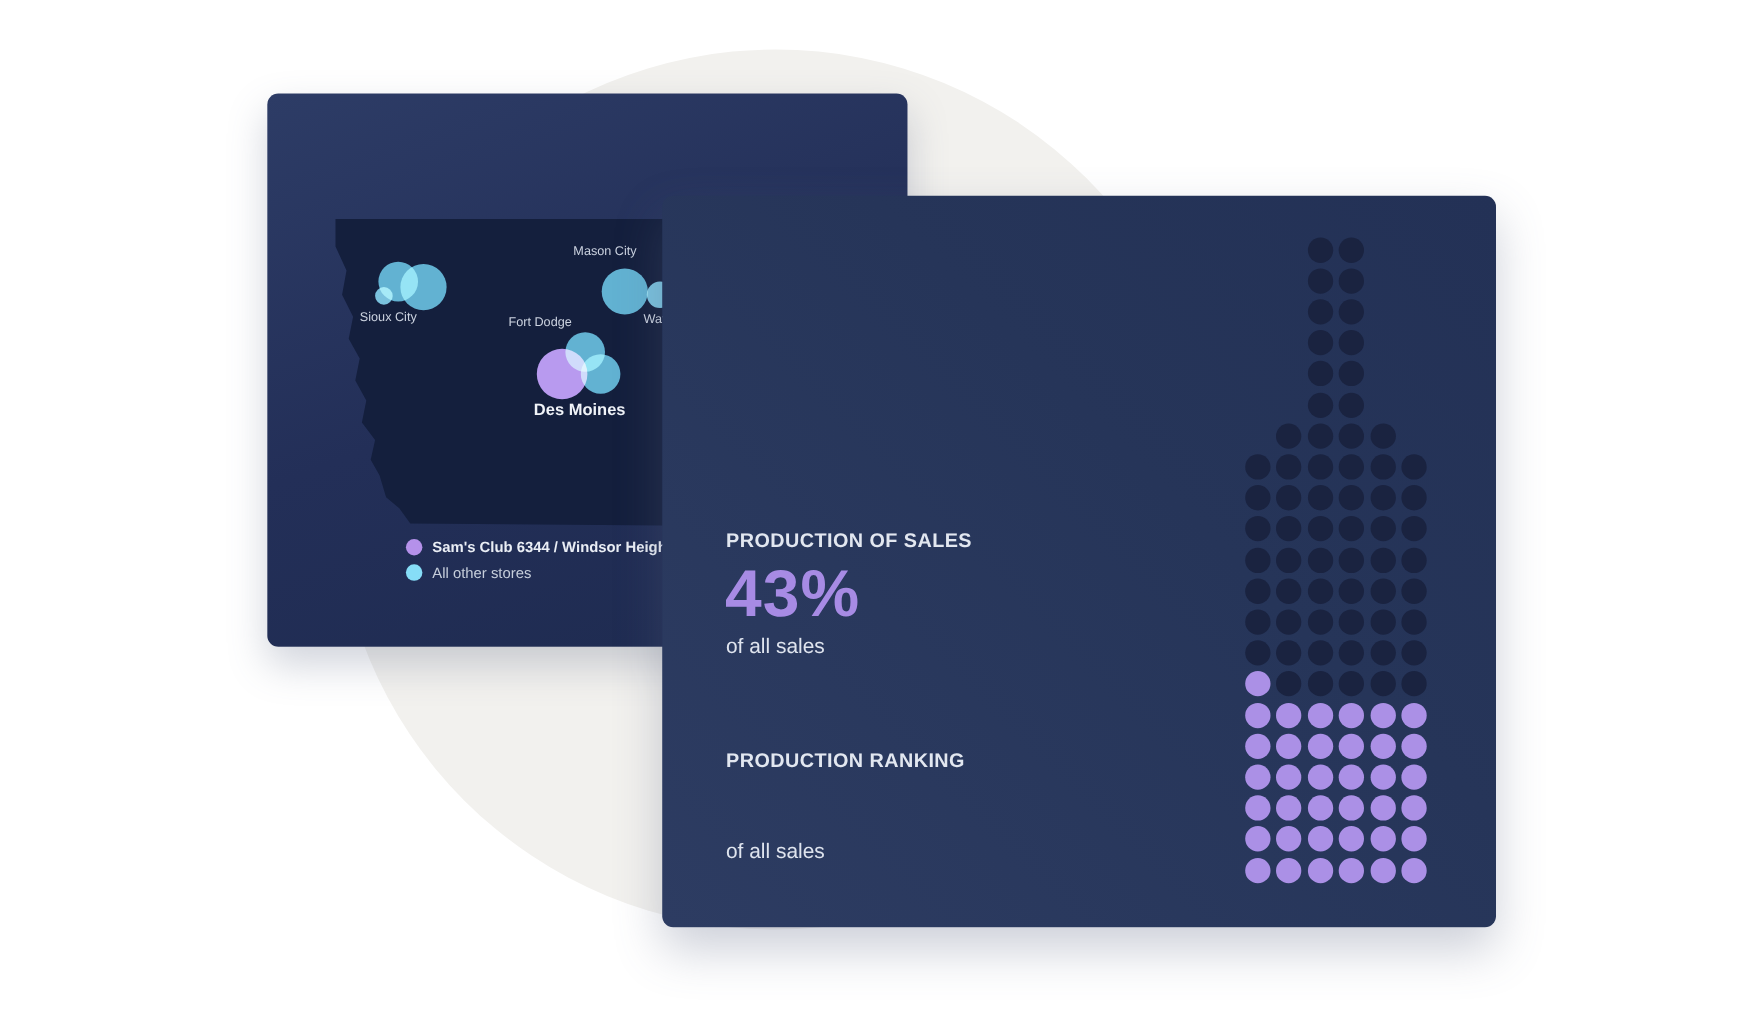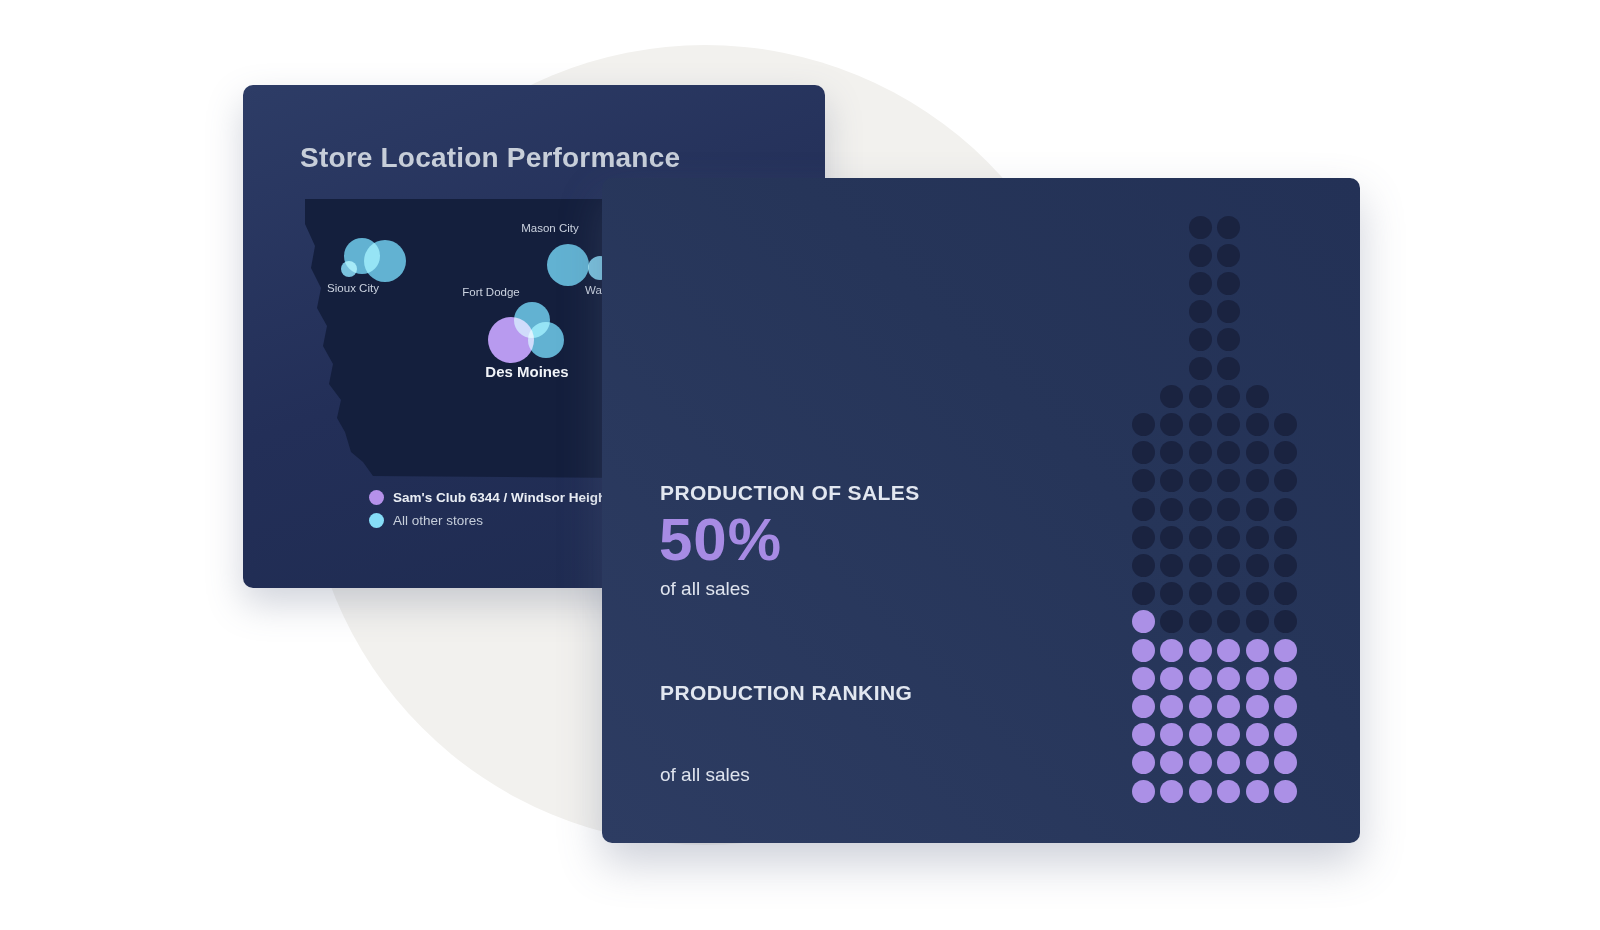--- a/index.html
+++ b/index.html
@@ -35,41 +35,40 @@
   .legend{position:absolute;left:126px;top:404px;}
   .legend-row{display:flex;align-items:center;height:17px;margin-bottom:6px;}
   .legend-dot{width:15px;height:15px;border-radius:50%;flex:0 0 15px;margin-right:9px;}
   .legend-label{font-size:13.5px;color:#c6cedb;white-space:nowrap;}
   .legend-row.bold .legend-label{font-weight:700;color:#eaeef5;}
   .right-title{
     position:absolute;left:58px;top:212px;margin:0;
     font-size:35px;font-weight:600;letter-spacing:.2px;color:#e9edf5;
   }
   .stat-label{
-    position:absolute;left:58px;font-size:21px;font-weight:600;
+    position:absolute;left:58px;font-size:18px;font-weight:600;
     letter-spacing:.4px;color:#e2e7f0;
   }
   .stat-value{position:absolute;left:57px;font-weight:800;line-height:1;}
   .stat-caption{position:absolute;left:58px;font-size:19px;color:#dfe4ee;}
   .stat0-label{top:303px;}
   .stat0-value{top:332px;font-size:60px;letter-spacing:1px;}
   .stat0-caption{top:400px;}
   .stat1-label{top:503px;}
   .stat1-value{top:524px;font-size:56px;letter-spacing:1px;}
   .stat1-caption{top:586px;}
   .bottle{position:absolute;left:0;top:0;width:758px;height:665px;pointer-events:none;}
   .dot{position:absolute;width:23px;height:23px;border-radius:50%;}
 </style>
 </head>
 <body>
 
 <div class="bg-circle" style="background: rgb(242, 241, 238);"></div>
 
 <section class="card card-left">
-  <h1 class="left-title">Store Location Performance</h1>
   <svg class="iowa-map" viewBox="0 0 460 292">
     <path id="iowa-shape" fill="#141f3d" d="M 8 3 L 430 3 L 424 18 L 432 40 L 420 64 L 428 90 L 414 114 L 422 142 L 408 166 L 416 194 L 402 216 L 408 240 L 394 260 L 396 274 L 380 282 L 354 290 L 336 282 L 76 280 L 66 266 L 54 256 L 48 236 L 40 222 L 44 204 L 32 188 L 36 168 L 26 150 L 30 130 L 20 112 L 24 92 L 14 72 L 18 50 L 8 28 Z"></path>
     <g id="map-bubbles">
         <circle cx="65" cy="60" r="18" fill="#55a7c4" style="mix-blend-mode:screen"></circle>
         <circle cx="88" cy="65" r="21" fill="#55a7c4" style="mix-blend-mode:screen"></circle>
         <circle cx="52" cy="73" r="8" fill="#6fb9d4" style="mix-blend-mode:screen"></circle>
         <circle cx="271" cy="69" r="21" fill="#55a7c4" style="mix-blend-mode:screen"></circle>
         <circle cx="303" cy="72" r="12" fill="#6fb9d4" style="mix-blend-mode:screen"></circle>
         <circle cx="235" cy="124" r="18" fill="#55a7c4" style="mix-blend-mode:screen"></circle>
         <circle cx="249" cy="144" r="18" fill="#55a7c4" style="mix-blend-mode:screen"></circle>
@@ -91,21 +90,21 @@
       <div class="legend-row">
         <span class="legend-dot" style="background: rgb(134, 221, 247);"></span>
         <span class="legend-label">All other stores</span>
       </div>
     </div>
 </section>
 
 <section class="card card-right">
 
   <div class="stat-label stat0-label">PRODUCTION OF SALES</div>
-  <div class="stat-value stat0-value" style="color: rgb(167, 139, 228);">50%</div>
+  <div class="stat-value stat0-value" style="color: rgb(167, 139, 228);">43%</div>
   <div class="stat-caption stat0-caption">of all sales</div>
 
   <div class="stat-label stat1-label">PRODUCTION RANKING</div>
   <div class="stat-caption stat1-caption">of all sales</div>
 
   <div class="bottle" id="bottle-chart">
       <div class="dot" style="left: 586.8px; top: 37.5px; background: rgb(26, 35, 64);"></div>
       <div class="dot" style="left: 615.2px; top: 37.5px; background: rgb(26, 35, 64);"></div>
       <div class="dot" style="left: 586.8px; top: 65.7px; background: rgb(26, 35, 64);"></div>
       <div class="dot" style="left: 615.2px; top: 65.7px; background: rgb(26, 35, 64);"></div>

